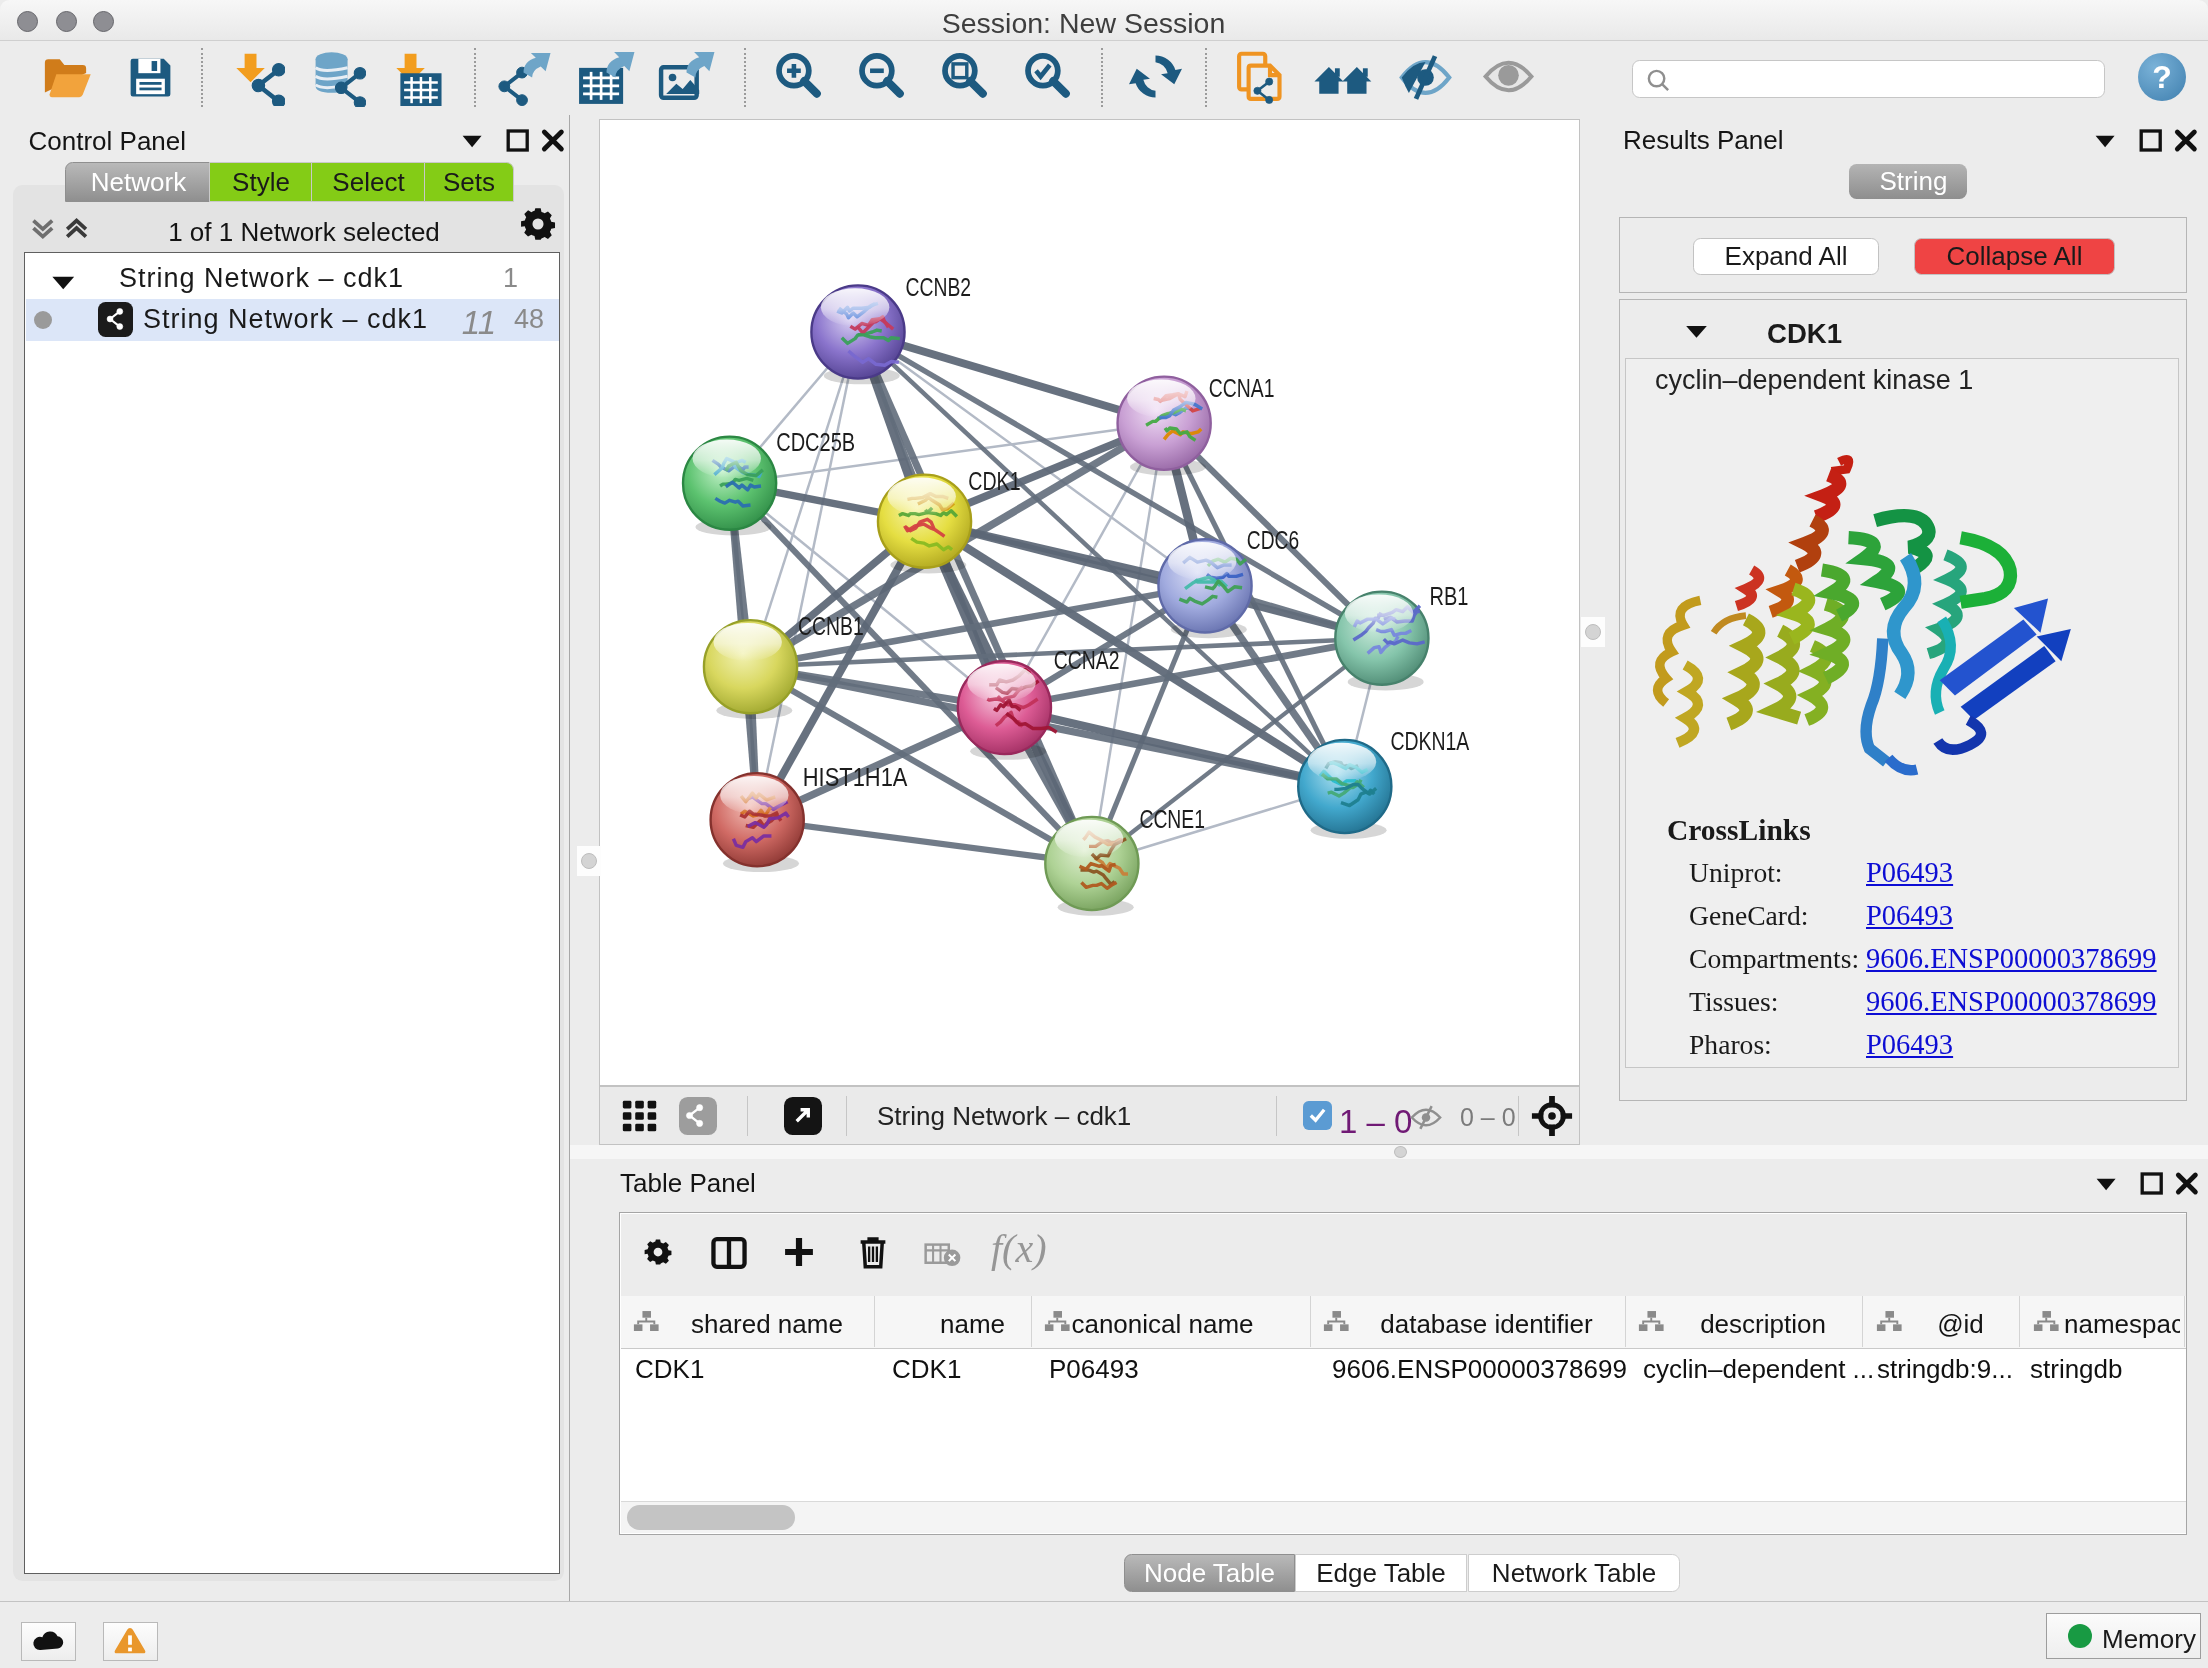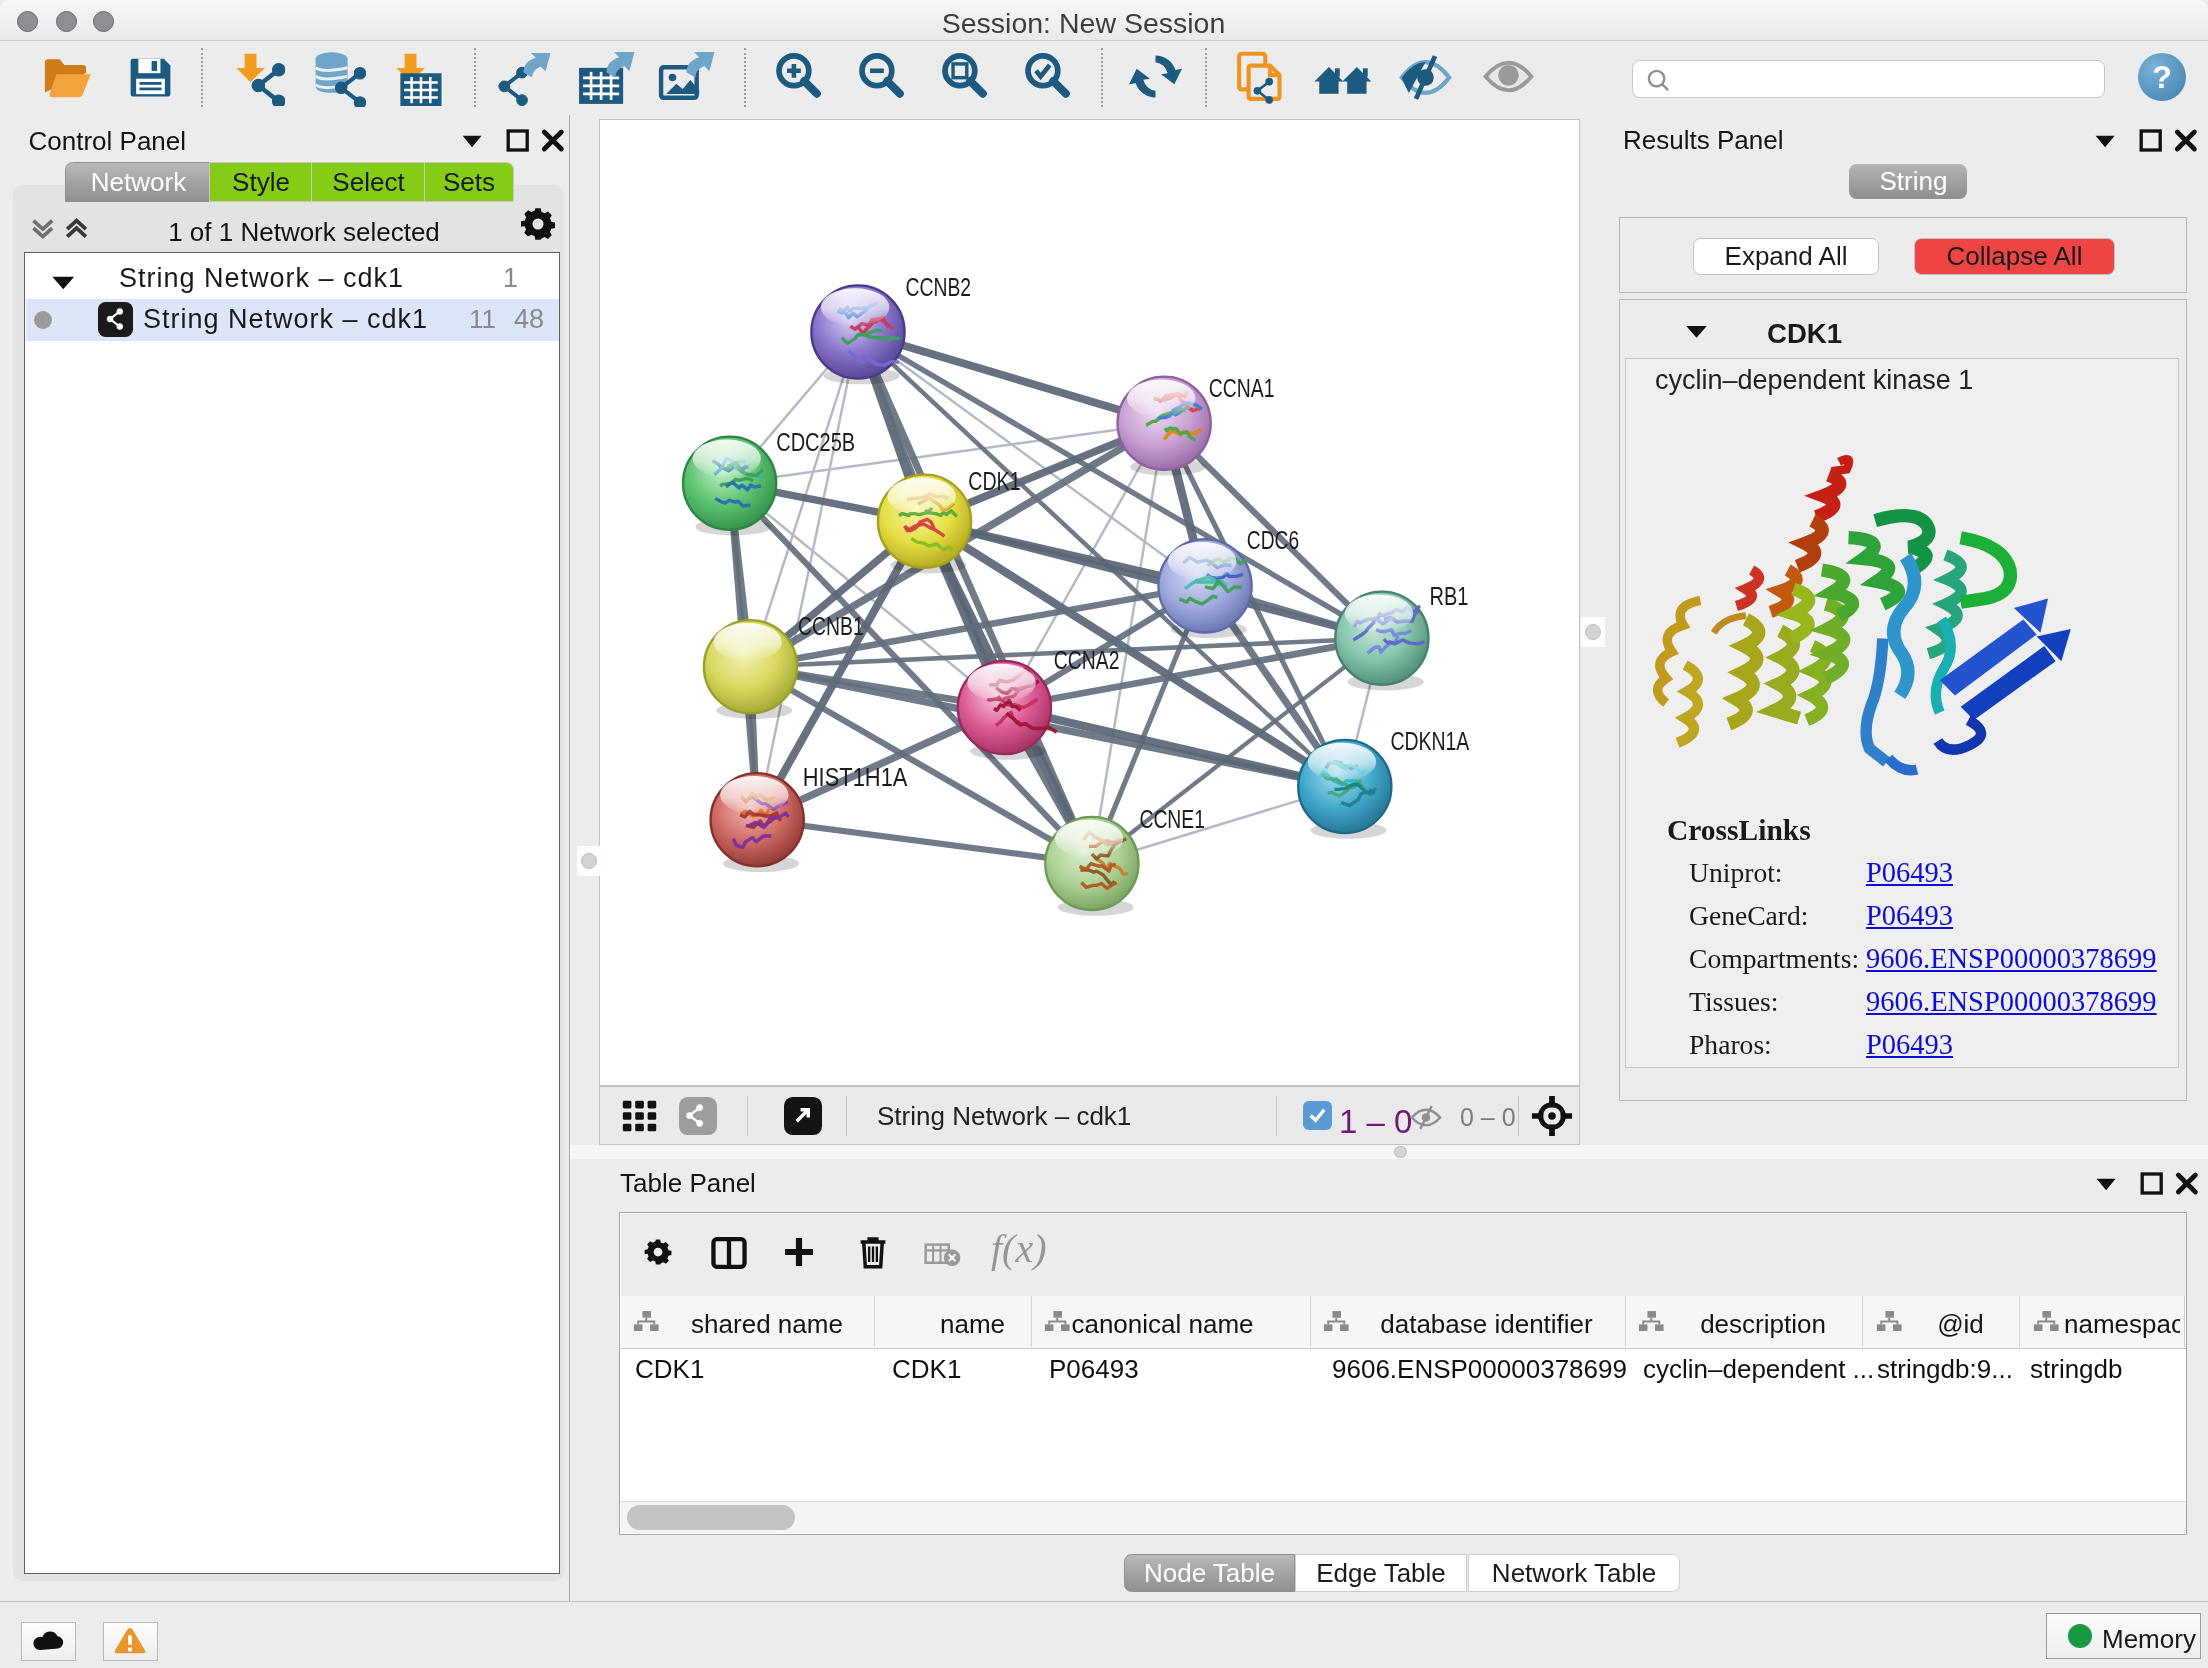--- a/index.html
+++ b/index.html
@@ -197,21 +197,21 @@
 <div class="abs" style="left:98px;top:302px;width:35px;height:35px;border-radius:7.6px;background:#1b1b1b;"></div>
 <svg class="abs" style="left:103px;top:306px" width="26" height="26" viewBox="0 0 48 48">
     <g transform="translate(5,0) scale(1.0)" fill="#fff" stroke="#fff">
       <circle cx="8" cy="24" r="5.5"></circle>
       <circle cx="26" cy="10" r="5.5"></circle>
       <circle cx="26" cy="38" r="5.5"></circle>
       <path d="M8 24 26 10 M8 24 26 38" stroke-width="4" fill="none"></path>
     </g>
   </svg>
 <div class="abs" style="left:143px;top:304px;font-size:27px;letter-spacing:1px;">String Network – cdk1</div>
-<div class="abs" style="left:0px;top:304px;width:496px;text-align:right;font-size:26px;color:#8a8a8a;">11</div>
+<div class="abs" style="left:0px;top:304px;width:496px;text-align:right;font-size:33px;color:#8a8a8a;font-style:italic;">11</div>
 <div class="abs" style="left:0px;top:304px;width:544px;text-align:right;font-size:27px;color:#8a8a8a;">48</div>
 
 <div class="abs" style="left:599px;top:119px;width:981px;height:967px;background:#fff;border:1px solid #c2c2c2;box-sizing:border-box;"></div>
 <svg class="abs" style="left:599px;top:119px" width="981" height="967" viewBox="630 125 1031 1017">
     <defs>
       <radialGradient id="g0" cx="42%" cy="36%" r="72%">
         <stop offset="0%" stop-color="#d9d0f2"></stop>
         <stop offset="52%" stop-color="#8a74cc"></stop>
         <stop offset="100%" stop-color="#4a3a88"></stop>
       </radialGradient>

